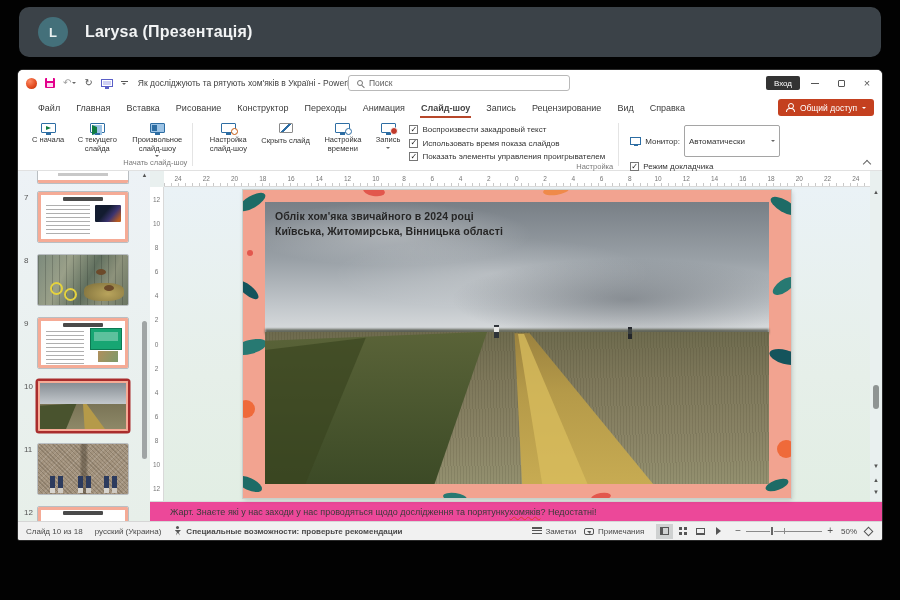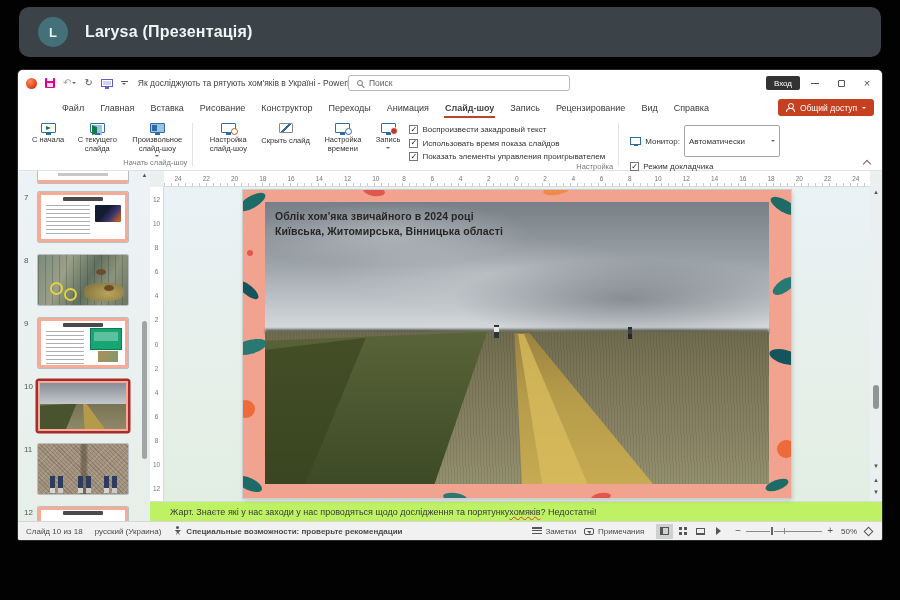--- a/index.html
+++ b/index.html
@@ -44,21 +44,21 @@
   .search-text { font-size:8.5px; color:#5f5f5f; }
   .signin { position:absolute; right:82px; top:6px; height:14px; padding:0 8px; background:#333; color:#fff;
             font-size:8px; border-radius:2px; display:flex; align-items:center; }
   .wcs { position:absolute; right:2px; top:0; height:26px; display:flex; }
   .wc { width:26px; height:26px; display:flex; align-items:center; justify-content:center; color:#444; }
   .ic-min { width:8px; height:1px; background:#555; }
   .ic-max { width:7px; height:7px; border:1px solid #555; border-radius:1px; }
   .ic-close { font-size:11px; color:#555; line-height:1; }
 
   
-  .tabsrow { height:23px; position:relative; display:flex; align-items:flex-start; padding-left:12px; background:#fff;margin-left:24px; }
+  .tabsrow { height:23px; position:relative; display:flex; align-items:flex-start; padding-left:12px; background:#fff; }
   .tab { padding:0 8px; font-size:9px; color:#3c3c3c; height:100%; display:flex; align-items:center; position:relative; }
   .tab.active { font-weight:bold; color:#444; }
   .tab.active::after { content:""; position:absolute; left:7px; right:7px; bottom:1px; height:2.5px; background:#b7472a; }
   .share-btn { position:absolute; right:8px; top:3px; height:17px; background:#c4401f; border-radius:3px;
                color:#fff; font-size:8.5px; display:flex; align-items:center; gap:5px; padding:0 8px; }
   .ic-share { width:9px; height:9px; position:relative; }
   .ic-share::before { content:""; position:absolute; left:2px; top:0; width:4px; height:4px; border:1px solid #fff; border-radius:50%; }
   .ic-share::after { content:""; position:absolute; left:0; bottom:0; width:7px; height:3px; border:1px solid #fff; border-bottom:none; border-radius:4px 4px 0 0; }
 
   
@@ -190,21 +190,21 @@
              background:linear-gradient(180deg,#30343a 0 18%,#e8e8e6 18% 55%,#2e3338 55%); }
   .person2 { position:absolute; left:72%; top:44.5%; width:4.5px; height:12px;
              background:linear-gradient(180deg,#26292e 0 20%,#3a3f3f 20% 60%,#23262a 60%); }
   .slide-title { position:absolute; left:10px; top:7px; font-size:10.5px; font-weight:bold; color:#262626;
                  line-height:1.4; letter-spacing:.1px; }
   .v-scroll { position:absolute; right:0; top:16px; bottom:0; width:12px; }
   .v-scroll .a { position:absolute; left:0; width:12px; text-align:center; font-size:6px; color:#555; }
   .v-scroll .vthumb { position:absolute; right:3px; top:198px; height:24px; width:6px; background:#8f9494; border-radius:3px; }
 
   
-  .notes { height:20px; background:#bef264; border-top:1px solid #d8dcda; display:flex; align-items:center;
+  .notes { height:20px; background:#ec4899; border-top:1px solid #d8dcda; display:flex; align-items:center;
            padding-left:20px; font-size:9px; color:#3a3a3a; white-space:nowrap; overflow:hidden; }
   .missp { text-decoration:underline wavy #e03c31 1px; text-underline-offset:1px; }
   .statusbar { height:19px; background:#f1f1f1; border-top:1px solid #d6d6d6; display:flex; align-items:center;
                padding:0 8px; font-size:8px; color:#4a4a4a; gap:12px; }
   .sb-left { display:flex; align-items:center; gap:12px; }
   .sb-right { margin-left:auto; display:flex; align-items:center; gap:8px; }
   .ic-acc { width:9px; height:10px; position:relative; flex:none; }
   .ic-acc::before { content:""; position:absolute; left:3px; top:0; width:3px; height:3px; border-radius:50%; background:#555; }
   .ic-acc::after { content:""; position:absolute; left:1px; top:3.5px; width:7px; height:6px; background:#555;
                    clip-path:polygon(0 0,100% 0,72% 38%,62% 38%,78% 100%,50% 55%,22% 100%,38% 38%,28% 38%); }

